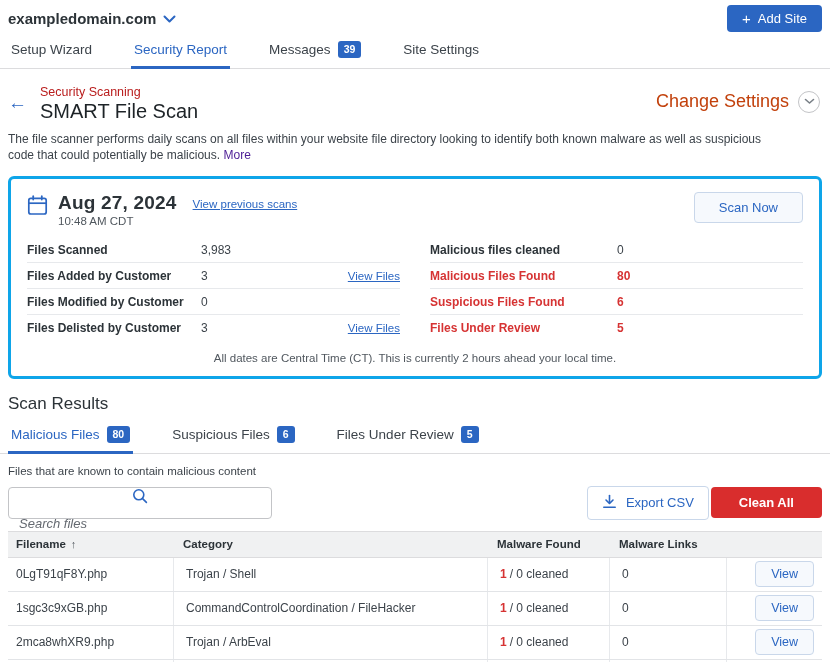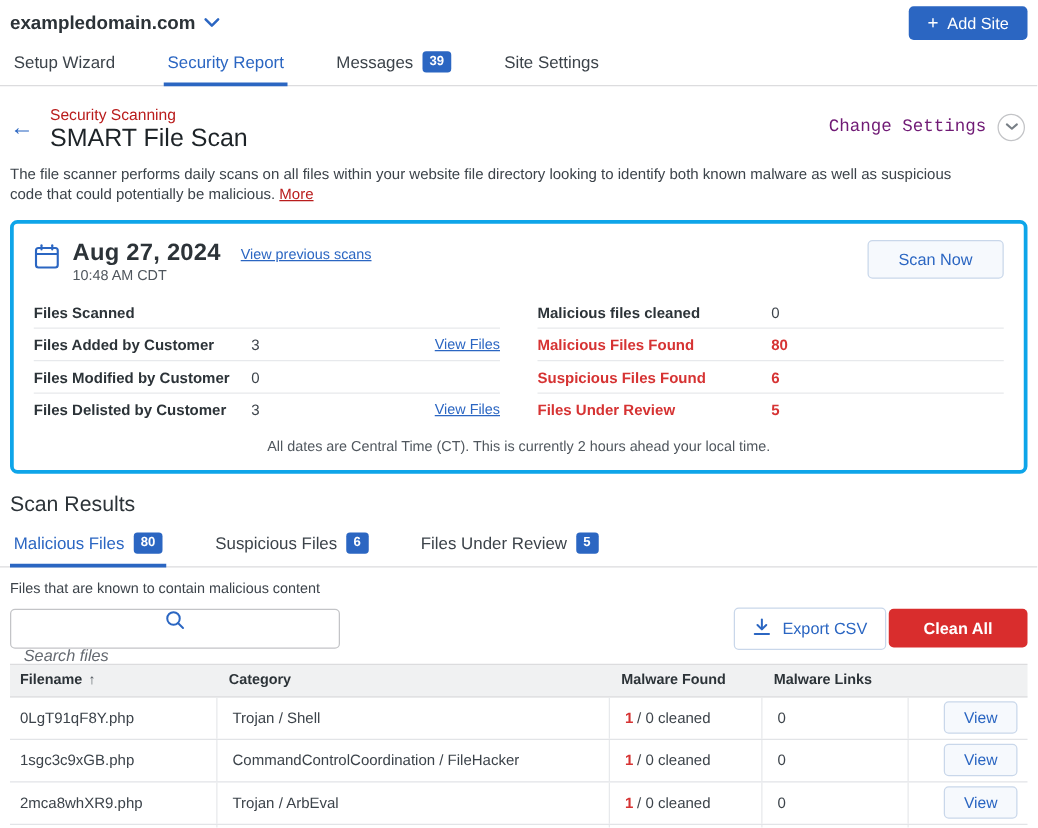--- a/index.html
+++ b/index.html
@@ -22,26 +22,26 @@
   .badge { background:#2b66c2; color:#fff; font-size:10.5px; font-weight:700;
     border-radius:3px; padding:1.5px 6px; line-height:1.3; }
 
   
   .section-header { display:flex; justify-content:space-between; align-items:flex-start; padding:16px 10px 0 8px; }
   .back-title { display:flex; gap:13px; }
   .back-arrow { color:#2b66c2; font-size:19px; line-height:1; margin-top:8px; cursor:pointer; }
   .eyebrow { font-size:12.5px; color:#b91c1c; }
   .page-title { font-size:20px; color:#1d2327; font-weight:400; margin-top:1px; }
   .change-settings { display:flex; align-items:center; gap:9px; margin-top:6px; }
-  .change-settings a { font-size:14px; color:#701a75; text-decoration:none; cursor:pointer;font-family:Liberation Mono, monospace; }
+  .change-settings a { font-size:18px; color:#c2410c; text-decoration:none; cursor:pointer; }
   .circle-btn { width:22px; height:22px; border-radius:50%; border:1px solid #c3c4c7; background:#fff;
     display:flex; align-items:center; justify-content:center; cursor:pointer; }
 
   .description { font-size:12px; line-height:1.4; color:#3c434a; padding:8px 8px 0; max-width:790px; }
-  .description a { color:#b91c1c; text-decoration:underline; cursor:pointer; }
+  .description a { color:#4c1d95; cursor:pointer; }
 
   
   .scan-card { margin:12px 8px 0; border:3px solid #0ea5e9; border-radius:6px; padding:11px 0 8px; }
   .card-header { display:flex; align-items:flex-start; padding:2px 16px 8px; }
   .calendar-icon { margin-top:3px; }
   .date-block { margin-left:10px; }
   .scan-date { font-size:19px; font-weight:700; color:#2c3338; letter-spacing:.2px; }
   .scan-time { font-size:11.5px; color:#50575e; margin-top:1px; }
   .prev-link { font-size:11.5px; color:#2b66c2; text-decoration:underline; margin:6px 0 0 16px; cursor:pointer; }
   .scan-now-btn { margin-left:auto; background:#f6f9fd; border:1px solid #c9d7ea; color:#2b66c2;
@@ -163,20 +163,21 @@
       <div class="scan-time">10:48 AM CDT</div>
     </div>
     <a class="prev-link">View previous scans</a>
     <button class="scan-now-btn">Scan Now</button>
   </div>
 
   <div class="stats-wrap">
     <div class="left">
       <div class="stat-row">
         <span class="stat-label">Files Scanned</span>
+        <span class="stat-value">3,983</span>
         <a class="stat-link"></a>
       </div>
       <div class="stat-row">
         <span class="stat-label">Files Added by Customer</span>
         <span class="stat-value">3</span>
         <a class="stat-link">View Files</a>
       </div>
       <div class="stat-row">
         <span class="stat-label">Files Modified by Customer</span>
         <span class="stat-value">0</span>

